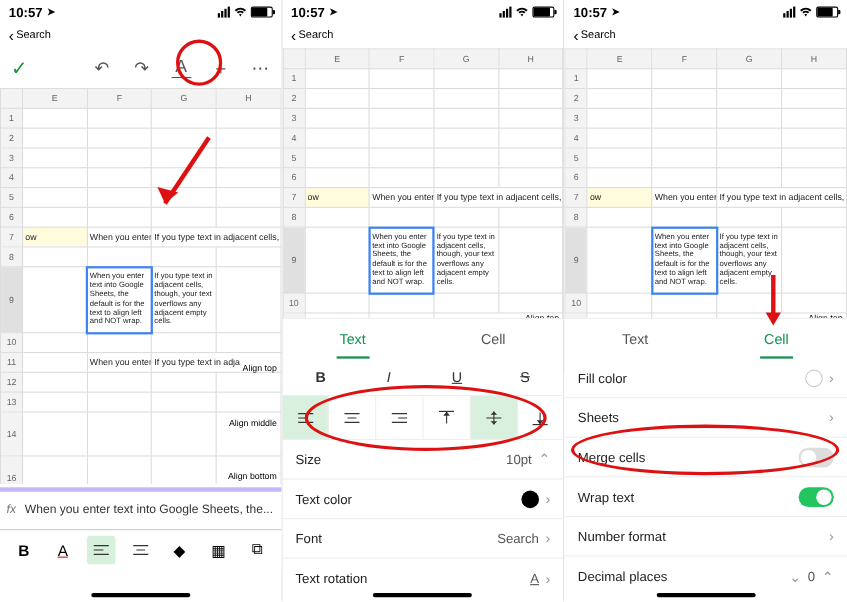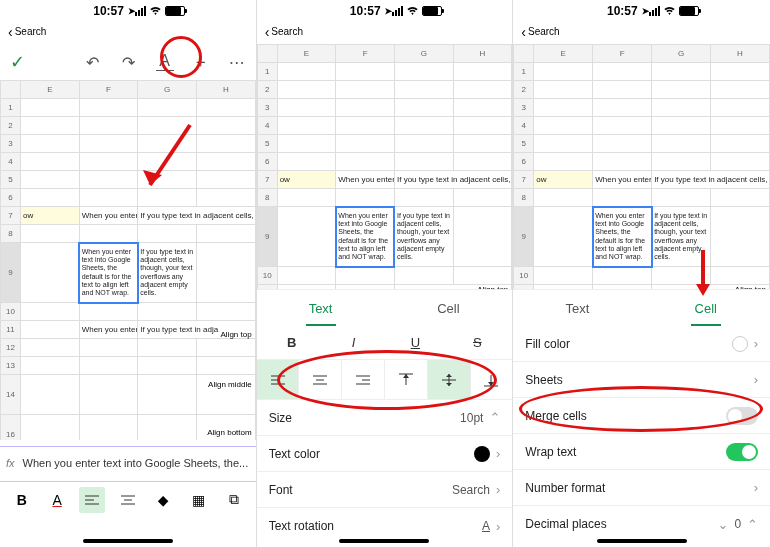--- a/index.html
+++ b/index.html
@@ -1,20 +1,20 @@
 <!DOCTYPE html>
 <html><head>
 <meta charset="utf-8">
 <style>
   * { box-sizing: border-box; margin: 0; padding: 0; }
   body { font-family: -apple-system, Helvetica, Arial, sans-serif; background: #fff; width: 770px; height: 547px; overflow: hidden; }
   .screens { display: flex; width: 770px; height: 547px; }
   .screen { width: 256.66px; height: 547px; border-right: 1px solid #ddd; position: relative; background: #fff; overflow: hidden; }
   .screen:last-child { border-right: none; }
-  .status-bar { height: 22px; display: flex; align-items: center; justify-content: center; padding: 0 8px; font-size: 12px; font-weight: 600; margin-left: 23px; }
+  .status-bar { height: 22px; display: flex; align-items: center; justify-content: space-between; padding: 0 8px; font-size: 12px; font-weight: 600; }
   .status-left { display: flex; align-items: center; gap: 4px; }
   .status-right { display: flex; align-items: center; gap: 3px; }
   .sig-bars { display: flex; gap:1px; align-items: flex-end;}
   .bar { width:2px; background:#000; }
   .b1{height:4px}.b2{height:6px}.b3{height:8px}.b4{height:10px}
   .wifi { width: 13px; height: 10px; }
   .batt { width:20px; height:10px; border:1px solid #000; border-radius:2px; position:relative;}
   .batt::after { content:''; position:absolute; right:-3px; top:2px; width:2px; height:4px; background:#000; border-radius:0 1px 1px 0;}
   .batt-fill { background:#000; height:100%; width:80%; border-radius:1px;}
   .search-row { font-size: 10px; padding: 2px 8px 4px; color:#000;}
@@ -27,21 +27,21 @@
   .ellipse-red { position:absolute; border:3px solid #d11; border-radius:50%; pointer-events:none; z-index:50;}
   .sheet { position:relative; font-size:8px; color:#222; }
   .sheet table { border-collapse: collapse; width:100%; table-layout:fixed;}
   .sheet th, .sheet td { border:1px solid #ddd; height:18px; padding:1px 2px; text-align:left; overflow:hidden; white-space:nowrap;}
   .sheet th { background:#f3f3f3; font-weight:400; text-align:center; color:#666;}
   .rowh { width:20px; background:#f3f3f3; text-align:center !important; color:#666;}
   .sel-row th.rowh, .sel-col { background:#e0e0e0;}
   .wrap-cell { white-space:normal !important; line-height:1.15; font-size:7px;}
   .sel-border { outline:2px solid #3b82f6; outline-offset:-1px;}
   .rlabel { position:absolute; right:4px; font-size:8px; font-weight:400; color:#000;}
-  .fx-bar { position:absolute; bottom:68px; left:0; right:0; height:30px; border-top:1px solid #c4b5fd; display:flex; align-items:center; padding:16px 6px; font-size:11px; gap:8px; background:#fff;}
+  .fx-bar { position:absolute; bottom:68px; left:0; right:0; height:30px; border-top:4px solid #c4b5fd; display:flex; align-items:center; padding:16px 6px; font-size:11px; gap:8px; background:#fff;}
   .fx-bar .fx { font-style:italic; color:#777; font-size:11px;}
   .fmt-row { position:absolute; bottom:30px; left:0; right:0; height:36px; border-top:1px solid #ccc; display:flex; align-items:center; justify-content:space-around; padding:0 4px; background:#fff;}
   .fmt-row .b { width:26px; height:26px; display:flex; align-items:center; justify-content:center; font-size:14px;}
   .fmt-row .sel { background:#d6f0dc; border-radius:3px;}
   .home-ind { position:absolute; bottom:4px; left:50%; transform:translateX(-50%); width:90px; height:4px; background:#000; border-radius:3px;}
   .panel { position:absolute; left:0; right:0; bottom:0; background:#fff; border-top:1px solid #eee;}
   .tabs { display:flex; height:36px; }
   .tab { flex:1; display:flex; align-items:center; justify-content:center; font-size:13px; color:#555;}
   .tab.active { color:#109050; }
   .tab.active::after { content:''; position:absolute; bottom:0; width:30px; height:2px; background:#109050;}

